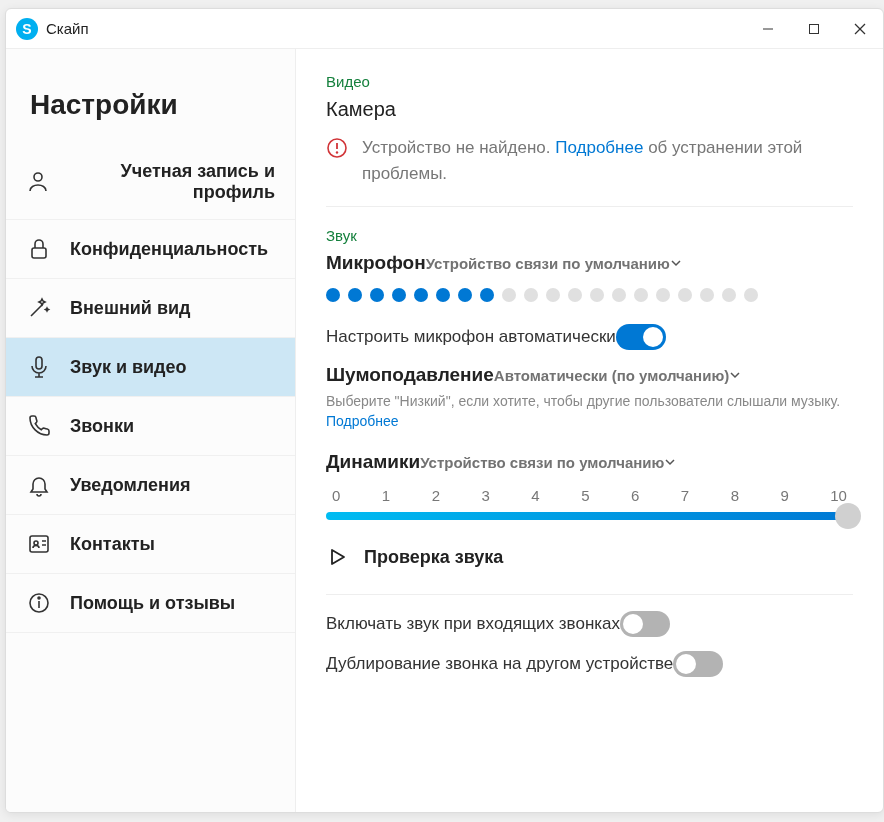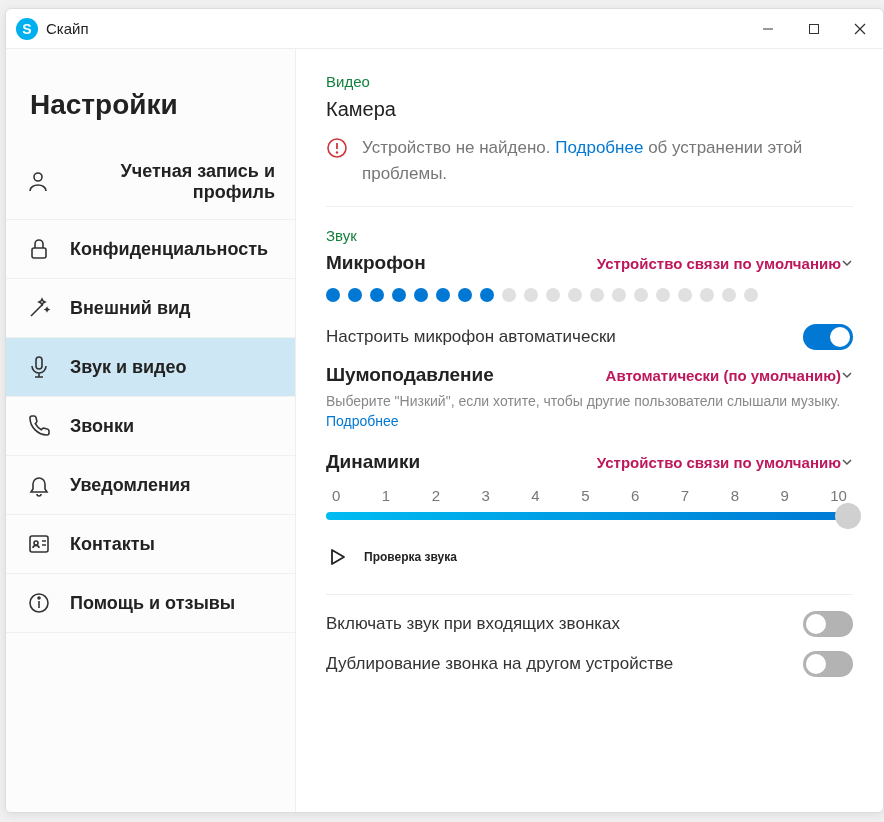--- a/index.html
+++ b/index.html
@@ -135,38 +135,37 @@
     }
     .warning-text {
       font-size: 17px;
       color: #777;
       line-height: 1.5;
     }
     .warning-text a { color: #0078d4; text-decoration: none; }
     .setting-row {
       display: flex;
       align-items: center;
-      justify-content: space-between;
       margin-bottom: 14px;
     }
     .setting-title {
       font-size: 19px;
       font-weight: 700;
       color: #222;
     }
     .setting-text {
       font-size: 17px;
       color: #333;
     }
     .dropdown {
       display: flex;
       align-items: center;
       font-size: 15px;
       font-weight: 600;
-      color: #be185d;
+      color: #737373;
       cursor: pointer;
     }
     .chevron-down {
       width: 12px;
       height: 12px;
     }
     .mic-dots {
       display: flex;
       gap: 8px;
       margin: 14px 0 22px 0;
@@ -230,21 +229,21 @@
       background: #d0d0d0;
       position: absolute;
       right: -8px;
       top: -9px;
       cursor: pointer;
     }
     .test-audio {
       display: flex;
       align-items: center;
       gap: 16px;
-      font-size: 12px;
+      font-size: 18px;
       font-weight: 700;
       color: #222;
       cursor: pointer;
       margin: 26px 0;
     }
     .noise-row { margin-top: 10px; }
     .divider { border-top: 1px solid #eee; margin: 8px 0 16px 0; }
   </style>
 </head>
 <body>

